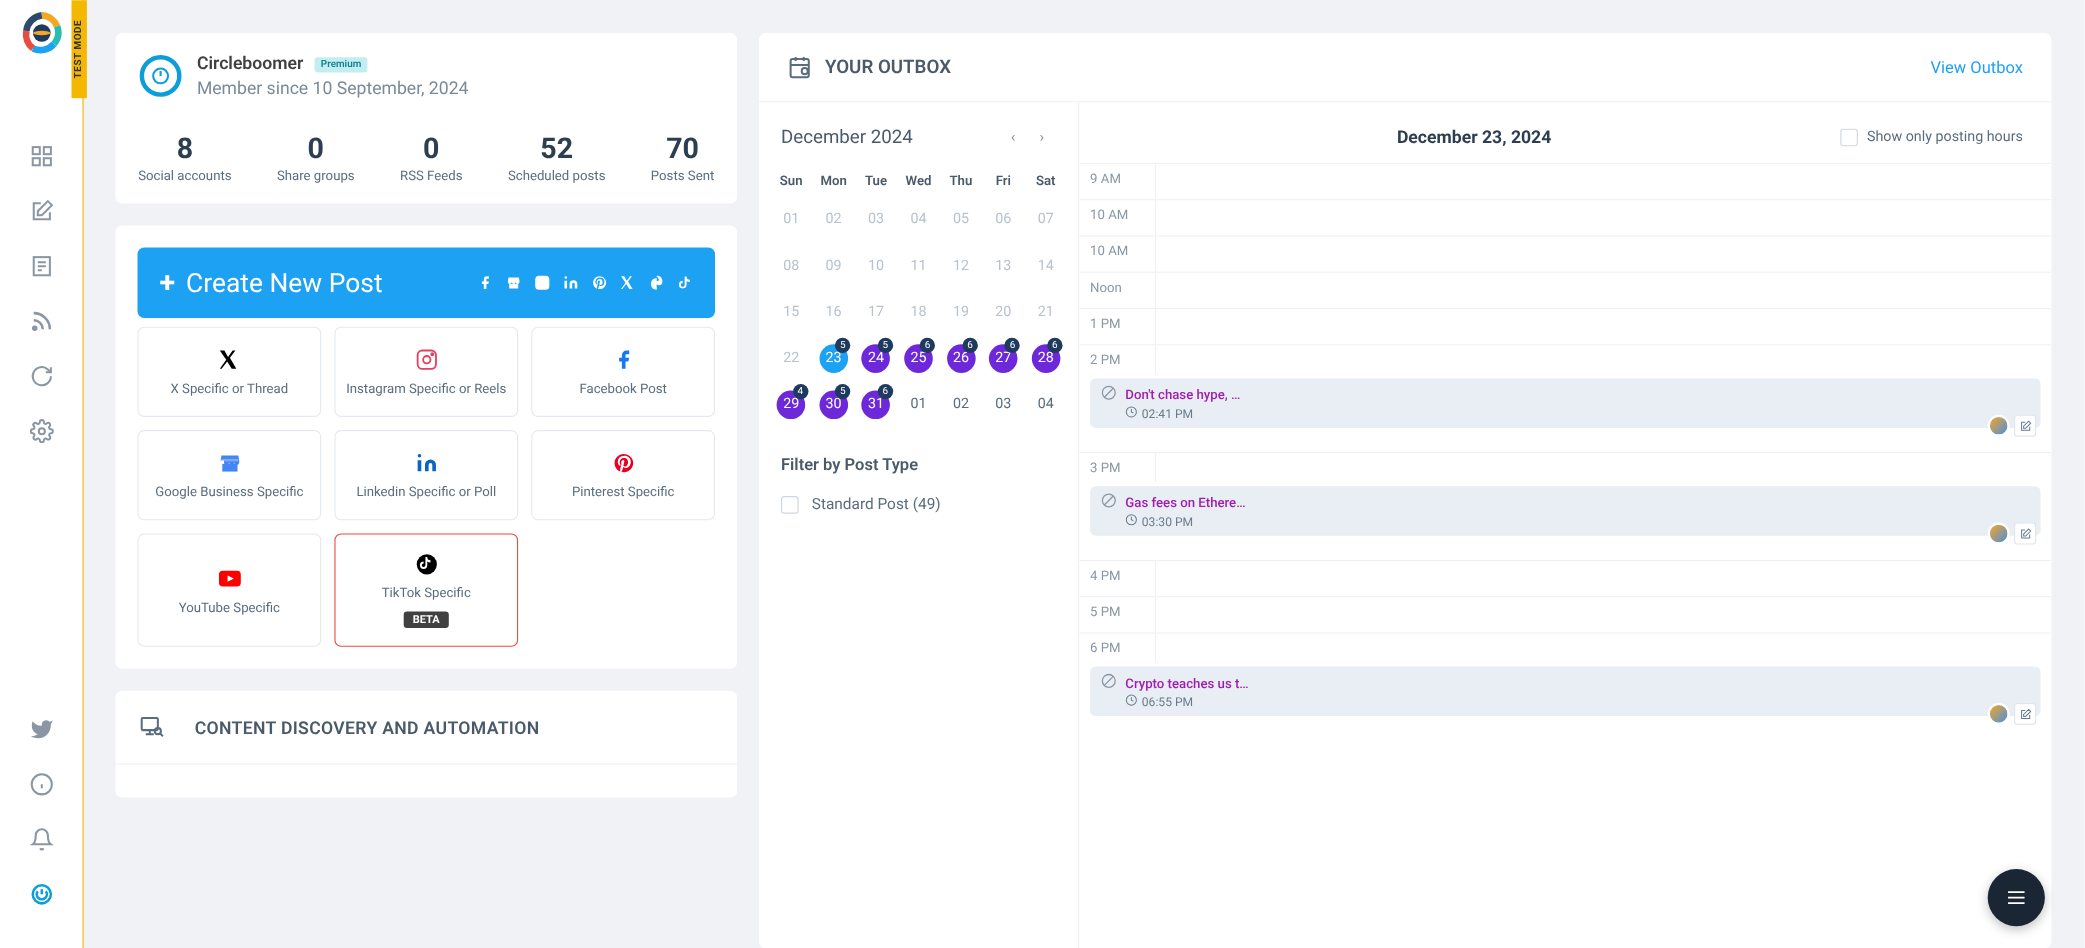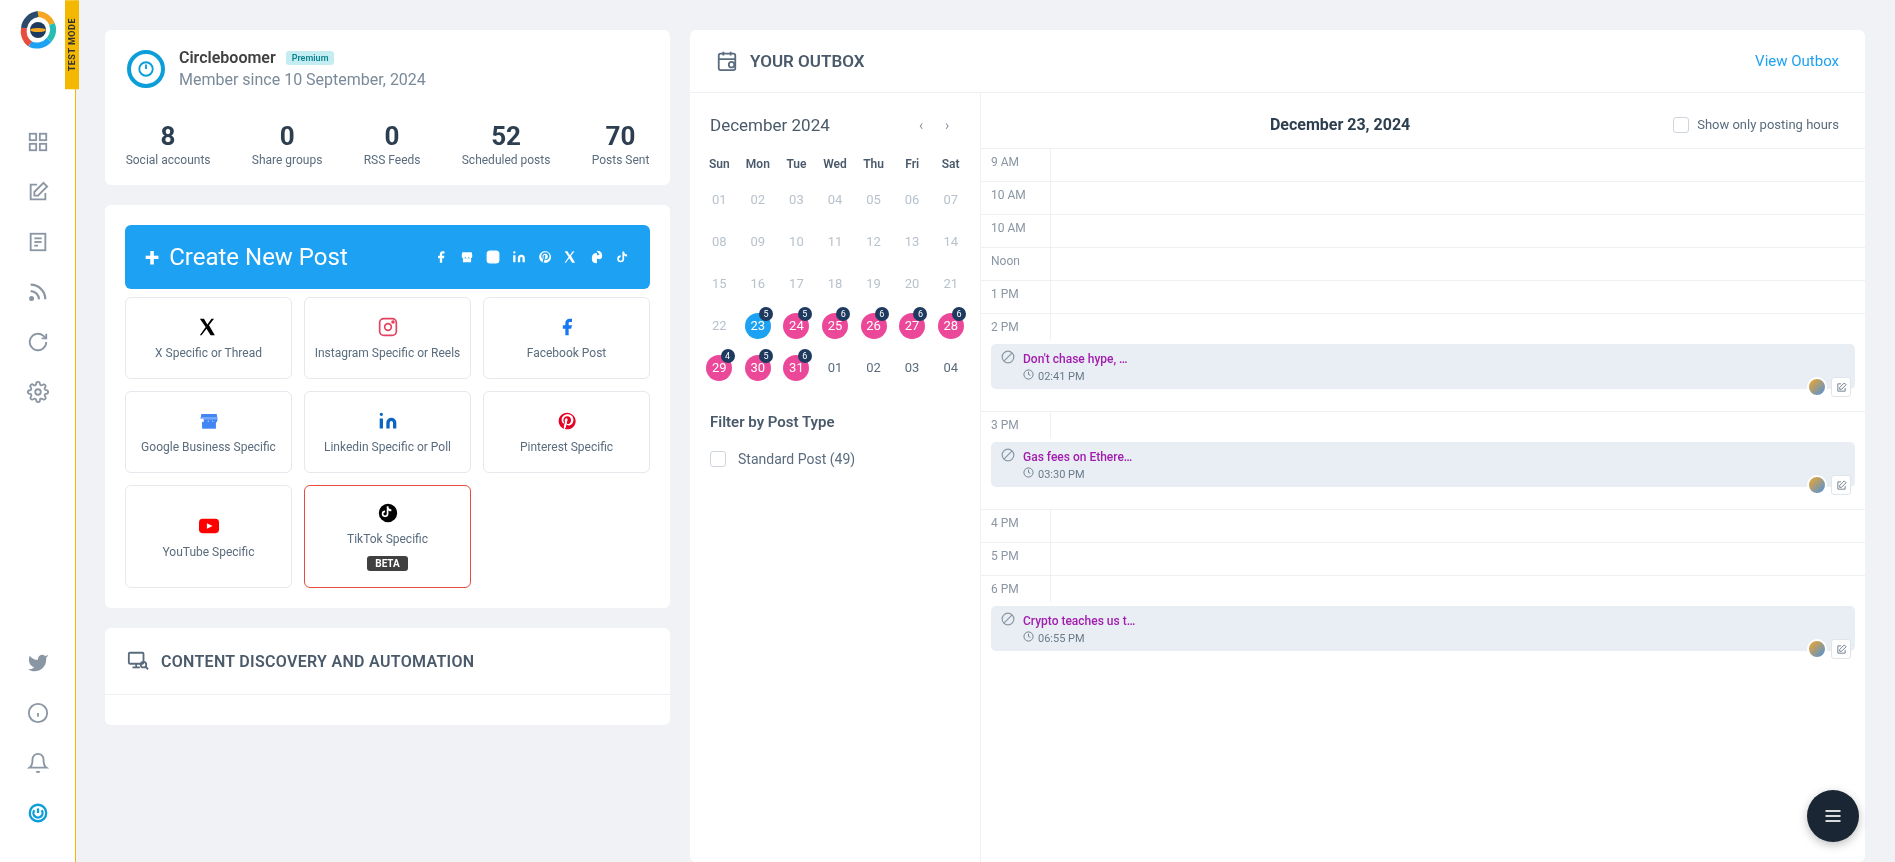--- a/index.html
+++ b/index.html
@@ -50,21 +50,21 @@
   
   .platform-grid { display: grid; grid-template-columns: repeat(3,1fr); gap: 12px; margin-top: 8px; }
   .platform-card { border: 1px solid #e5e9ed; border-radius: 6px; padding: 16px 8px; text-align: center; cursor: pointer; display: flex; flex-direction: column; align-items: center; gap: 8px; min-height: 82px; justify-content: center; }
   .platform-card.highlight { border: 1px solid #e74c3c; }
   .platform-card .picon { height: 22px; display: flex; align-items: center; justify-content: center; }
   .platform-card .picon svg { width: 20px; height: 20px; }
   .platform-card .plabel { font-size: 12px; color: #5a6c7d; }
   .beta-badge { background: #404040; color: #fff; font-size: 10px; font-weight: 700; padding: 2px 8px; border-radius: 3px; margin-top: 2px; }
   
   
-  .section-head { padding: 22px 22px; display: flex; align-items: center; gap: 12px; border-bottom: 1px solid #eef1f4; }
+  .section-head { padding: 22px 22px; display: flex; align-items: center; gap: 28px; border-bottom: 1px solid #eef1f4; }
   .section-head svg { width: 22px; height: 22px; color: #5a6c7d; }
   .section-head .title { font-size: 16px; font-weight: 600; color: #4a5a6a; letter-spacing: 0.3px; }
   
   
   .outbox-card { flex: 1; display: flex; flex-direction: column; overflow: hidden; }
   .outbox-head { padding: 20px 26px; display: flex; align-items: center; border-bottom: 1px solid #eef1f4; }
   .outbox-head svg { width: 22px; height: 22px; color: #5a6c7d; margin-right: 12px; }
   .outbox-head .title { font-size: 17px; font-weight: 600; color: #4a5a6a; flex: 1; }
   .view-link { color: #1da1f2; font-size: 15px; cursor: pointer; }
   
@@ -74,21 +74,21 @@
   
   .month-nav { padding: 22px 20px 14px; display: flex; align-items: center; }
   .month-nav .mtitle { font-size: 17px; color: #4a5a6a; flex: 1; }
   .month-nav .arrow { width: 26px; text-align: center; color: #8a96a3; cursor: pointer; font-size: 14px; }
   
   .cal-grid { padding: 0 10px; }
   .cal-head { display: grid; grid-template-columns: repeat(7,1fr); text-align: center; font-size: 12px; font-weight: 600; color: #4a5a6a; padding: 8px 0; }
   .cal-body { display: grid; grid-template-columns: repeat(7,1fr); text-align: center; }
   .cal-cell { height: 42px; display: flex; align-items: center; justify-content: center; position: relative; font-size: 13px; color: #b8c2cc; }
   .cal-cell .daynum { width: 26px; height: 26px; line-height: 26px; border-radius: 50%; }
-  .cal-cell.gray .daynum { background: #ec4899; color: #fff; }
+  .cal-cell.gray .daynum { background: #6d28d9; color: #fff; }
   .cal-cell.active .daynum { background: #1da1f2; color: #fff; }
   .cal-cell.plain { color: #5a6c7d; }
   .count-badge { position: absolute; top: 2px; right: 4px; background: #1e3a5f; color: #fff; font-size: 9px; width: 14px; height: 14px; border-radius: 50%; line-height: 14px; }
   
   .filter-section { padding: 24px 20px; }
   .filter-section .ftitle { font-size: 15px; font-weight: 600; color: #4a5a6a; margin-bottom: 20px; }
   .filter-row { display: flex; align-items: center; gap: 12px; font-size: 14px; color: #5a6c7d; }
   .checkbox { width: 16px; height: 16px; border: 1px solid #cdd6df; border-radius: 3px; cursor: pointer; }
   
   

